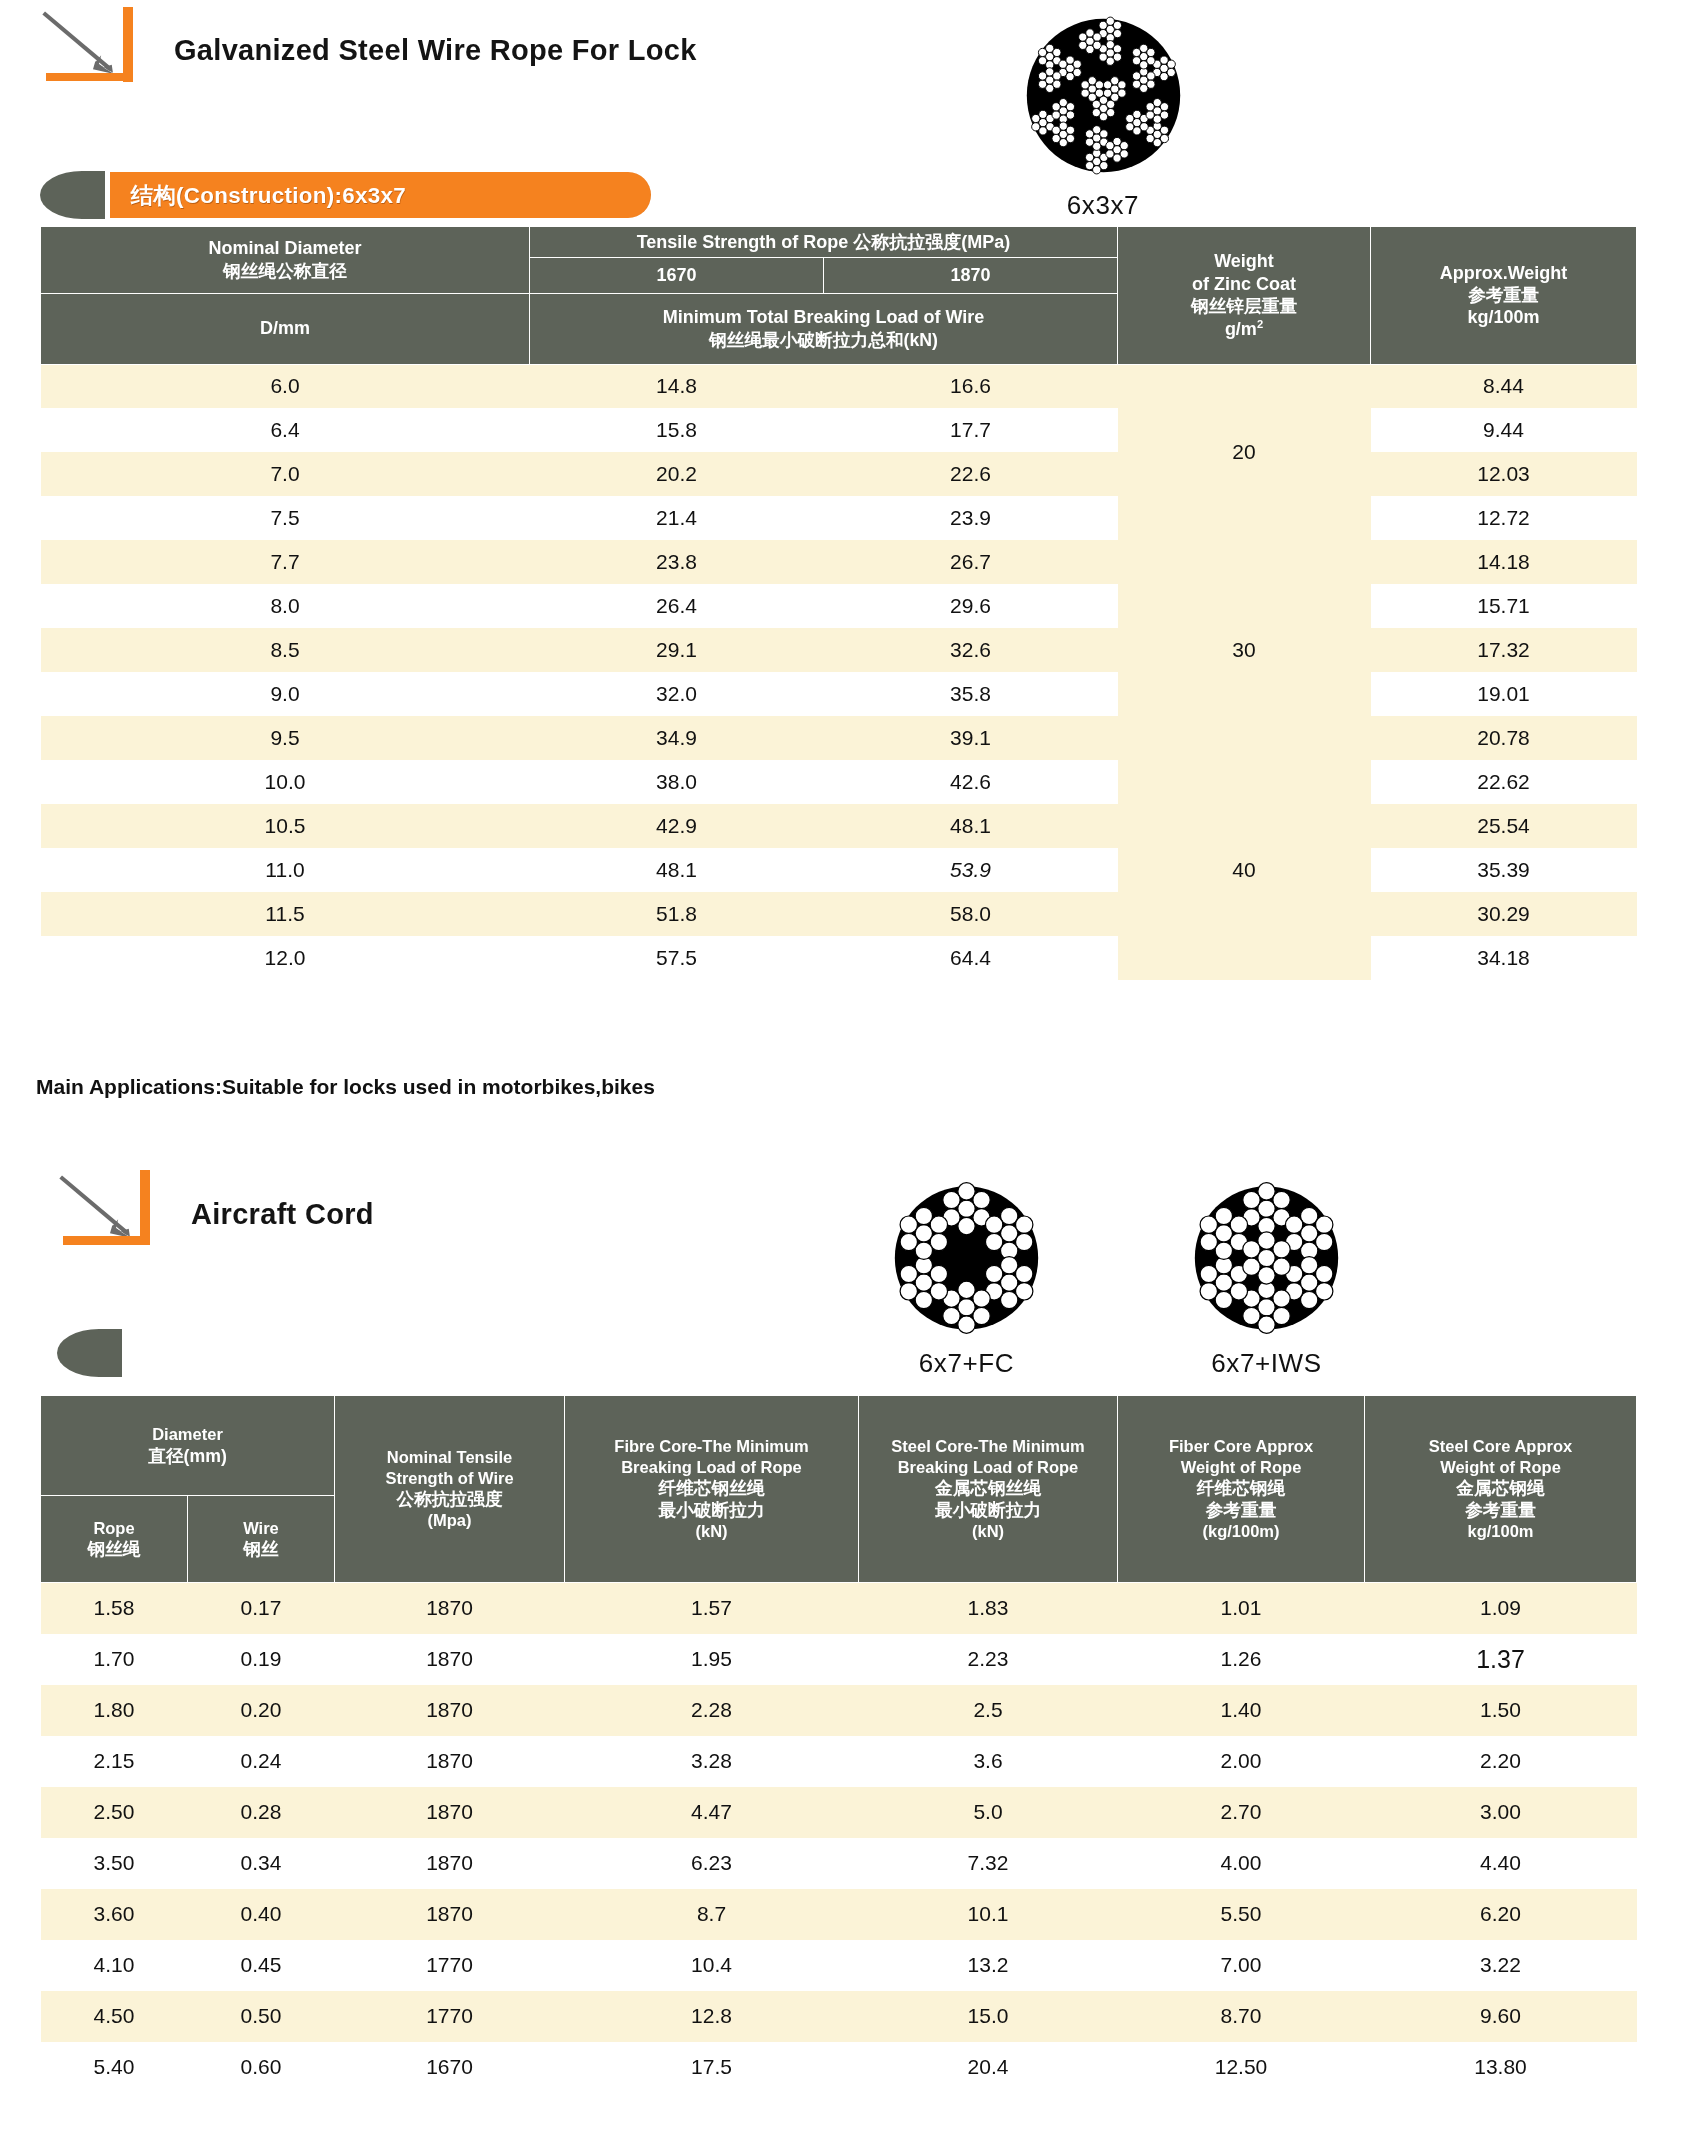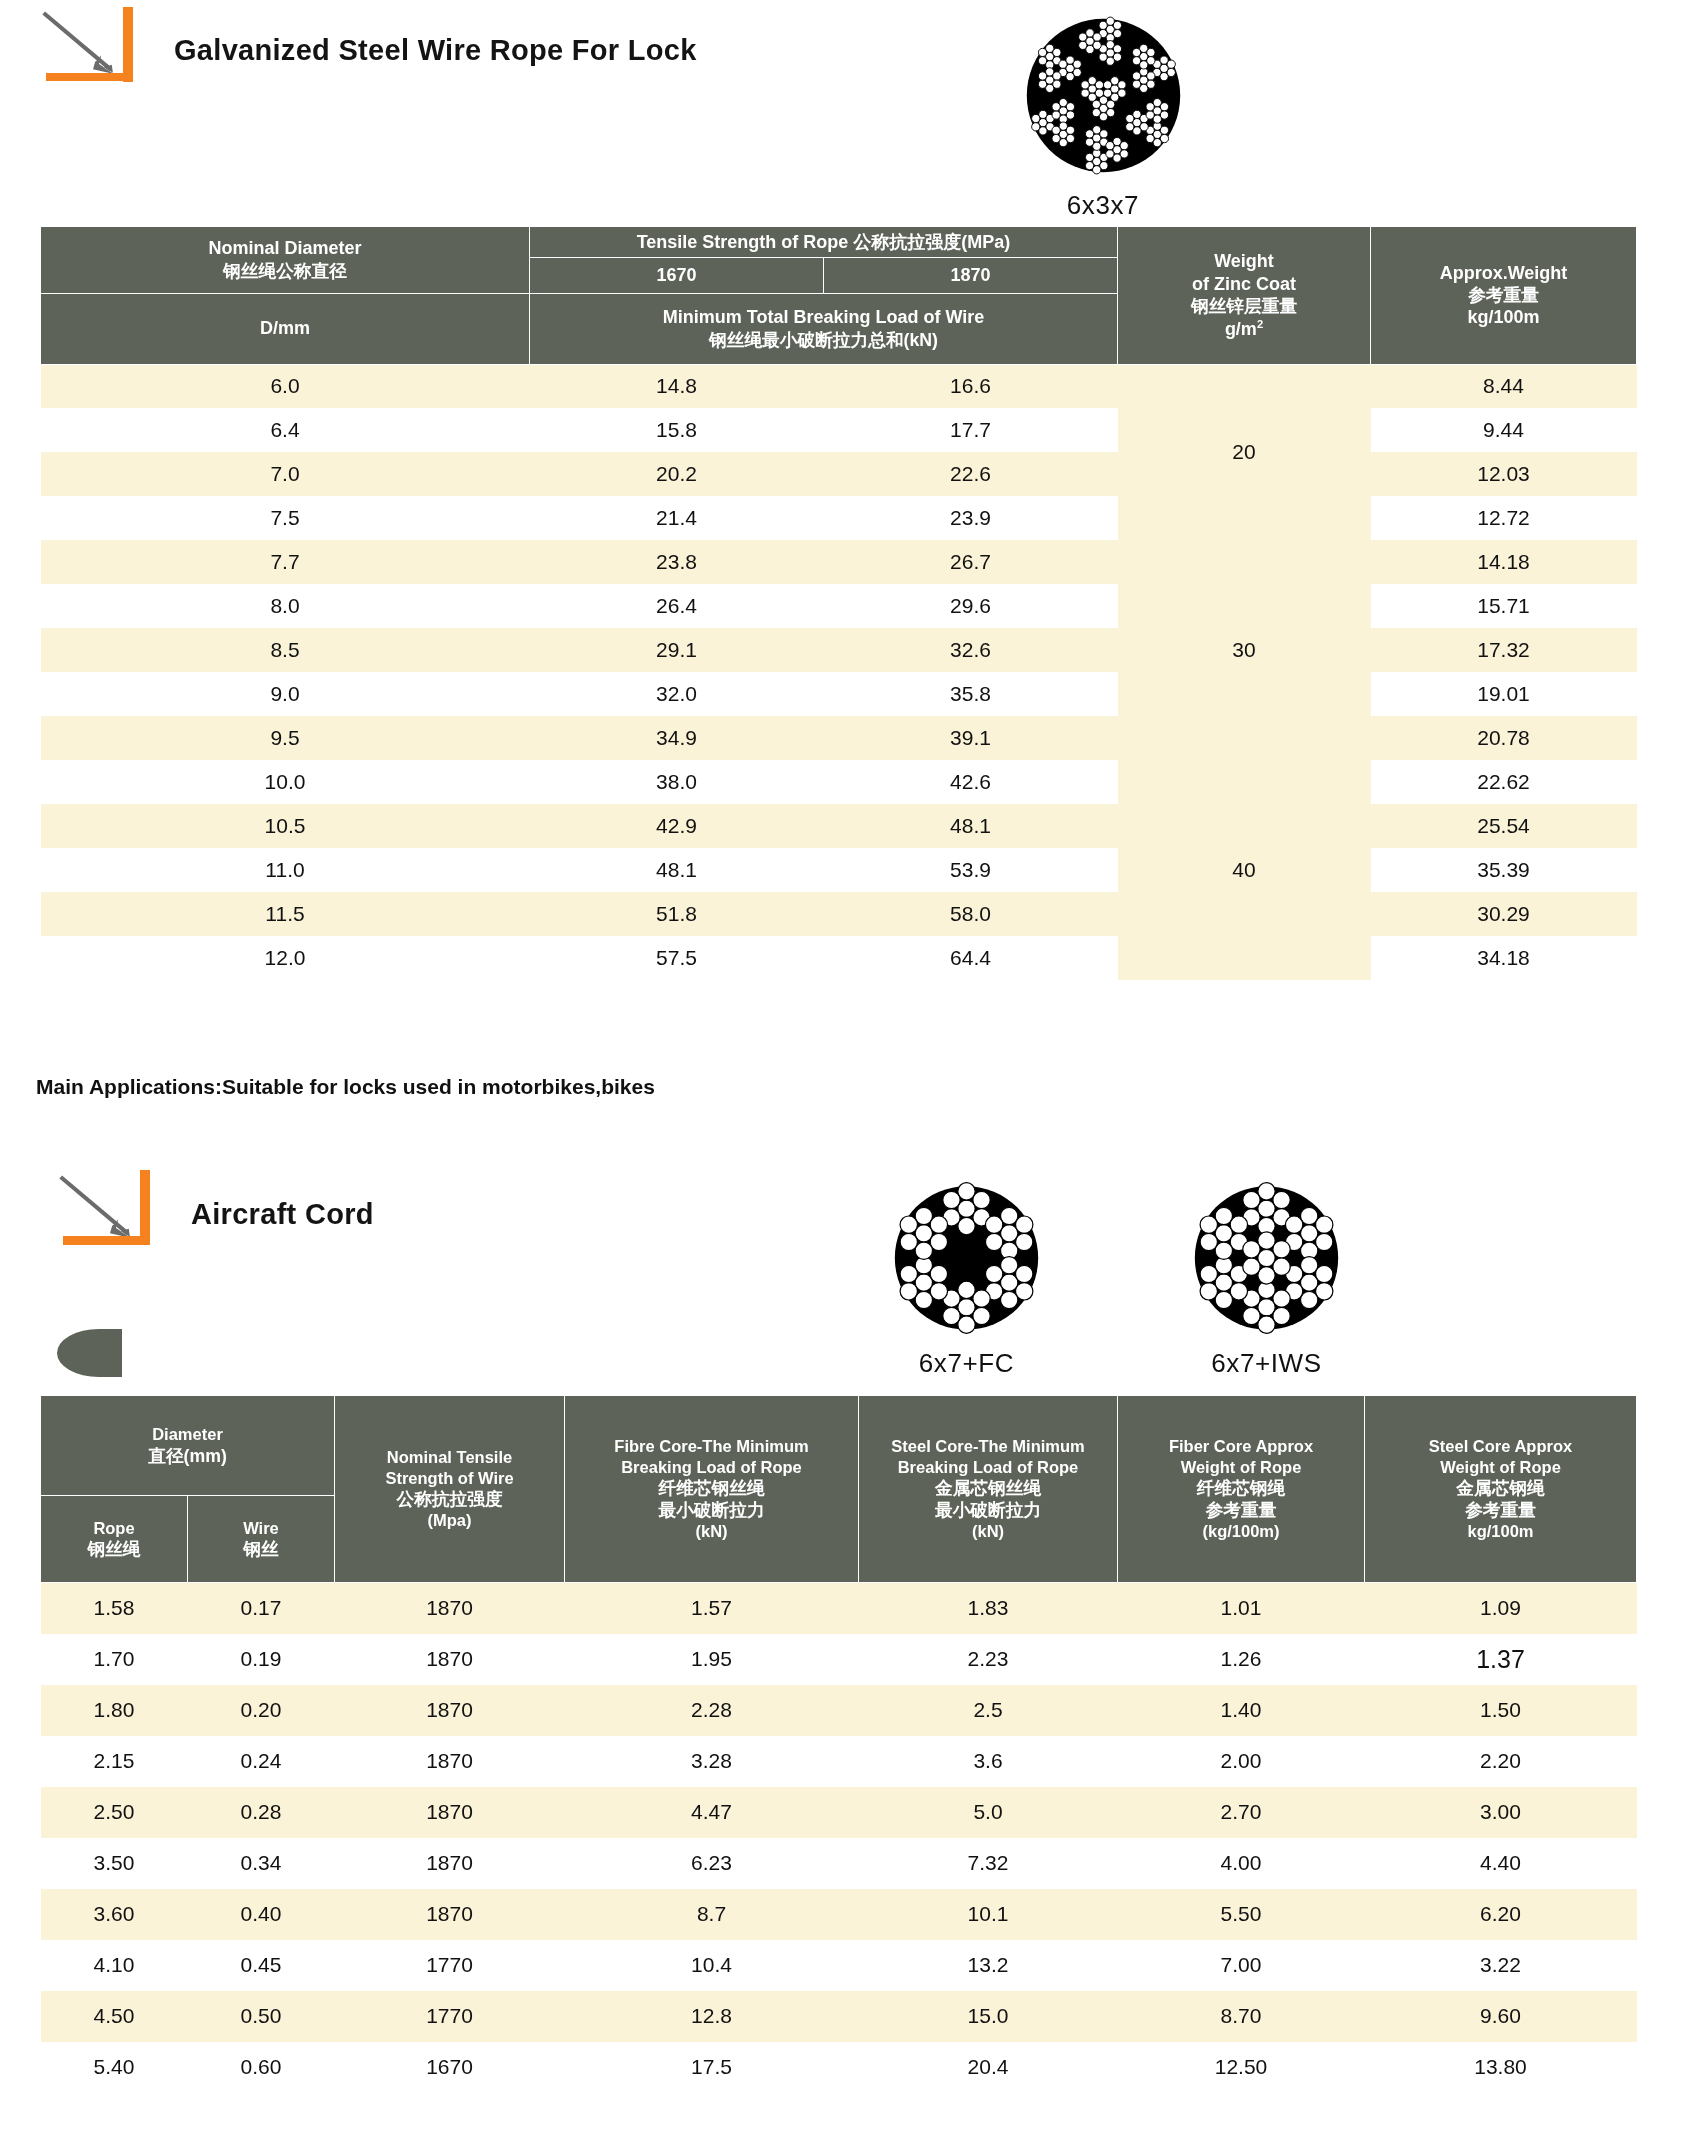--- a/index.html
+++ b/index.html
@@ -73,20 +73,26 @@
         <line x1="8" y1="8" x2="122" y2="104" stroke="#6b6b6b" stroke-width="7"></line>
         <polygon points="126,110 96,92 106,80 100,104 124,96" fill="#6b6b6b"></polygon>
         <polygon points="128,112 92,104 96,90 112,102" fill="#6b6b6b"></polygon>
       </svg>
       <div class="vbar"></div>
       <div class="hbar"></div>
     </div>
     <div class="sec-title">Galvanized Steel Wire Rope For Lock</div>
   </div>
 
+  <div class="banner-wrap" style="left:40px; top:171px; width:647px;">
+    <div class="banner-tab"></div>
+    <div class="banner-body" style="width:541px;">
+      <span class="banner-text">结构(Construction):6x3x7</span>
+    </div>
+  </div>
 
   <div class="diagram" style="left:956px; top:7px; width:294px;">
     <svg width="177" height="177" viewBox="0 0 300 300" aria-hidden="true">
       <circle cx="150" cy="150" r="130" fill="#000"></circle>
       <g id="g637" fill="#fff" stroke="#000" stroke-width="1.6">
           <circle cx="161.50" cy="38.08" r="7.00"></circle>
           <circle cx="161.50" cy="24.08" r="7.00"></circle>
           <circle cx="173.62" cy="31.08" r="7.00"></circle>
           <circle cx="173.62" cy="45.08" r="7.00"></circle>
           <circle cx="161.50" cy="52.08" r="7.00"></circle>
@@ -342,21 +348,21 @@
         </tr>
         <tr class="odd">
           <td style="height: 44px; font-size: 21px;">10.5</td>
           <td style="height: 44px; font-size: 21px;">42.9</td>
           <td style="height: 44px; font-size: 21px;">48.1</td>
           <td class="approx" style="height: 44px; font-size: 21px;">25.54</td>
         </tr>
         <tr class="even">
           <td style="height: 44px; font-size: 21px;">11.0</td>
           <td style="height: 44px; font-size: 21px;">48.1</td>
-          <td style="height: 44px; font-size: 21px;">53.9</td>
+          <td style="height: 44px; font-size: 21px; font-style: italic;">53.9</td>
           <td class="approx" style="height: 44px; font-size: 21px;">35.39</td>
         </tr>
         <tr class="odd">
           <td style="height: 44px; font-size: 21px;">11.5</td>
           <td style="height: 44px; font-size: 21px;">51.8</td>
           <td style="height: 44px; font-size: 21px;">58.0</td>
           <td class="approx" style="height: 44px; font-size: 21px;">30.29</td>
         </tr>
         <tr class="even">
           <td style="height: 44px; font-size: 21px;">12.0</td>

